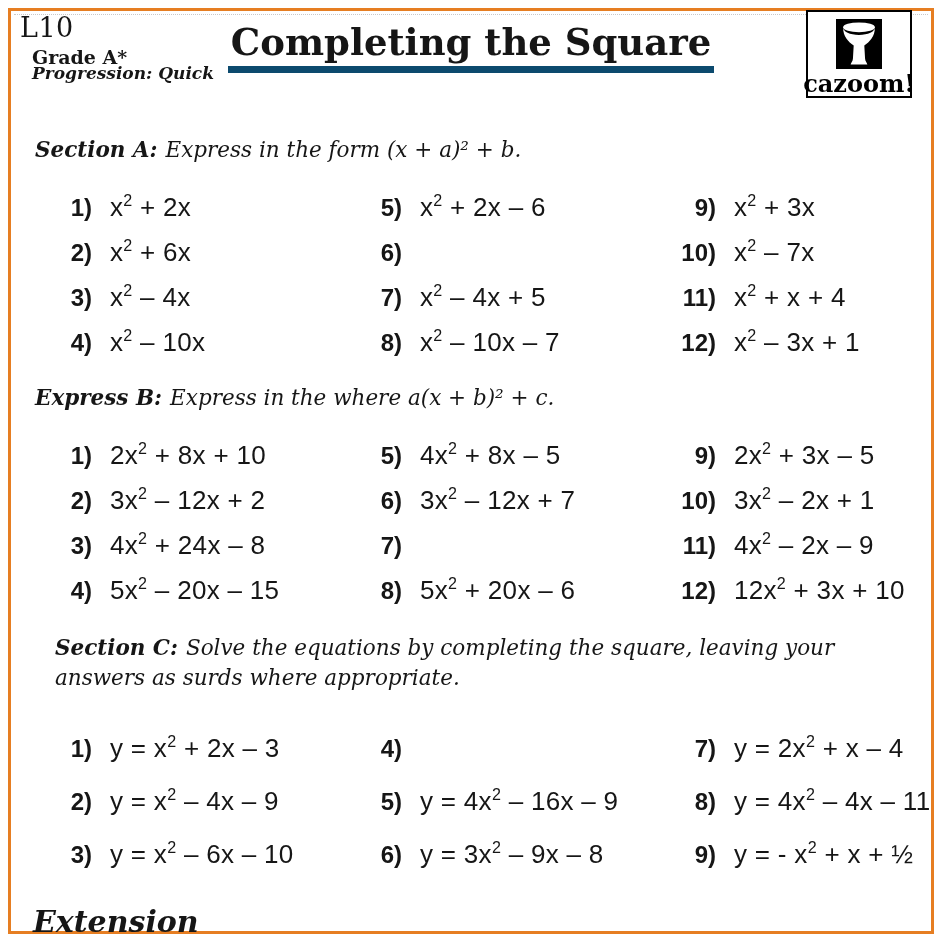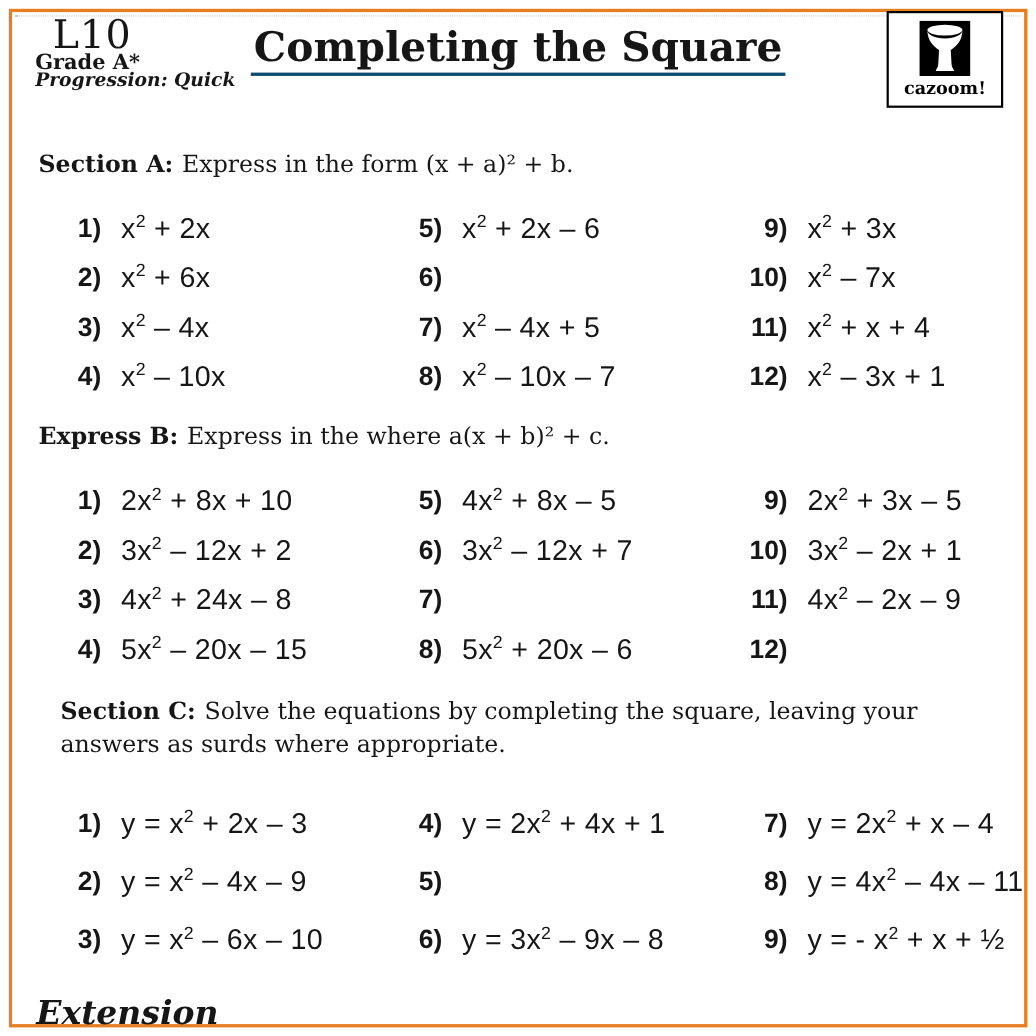--- a/index.html
+++ b/index.html
@@ -9,54 +9,54 @@
   }
   .frame {
     position:absolute; inset:8px; border:3px solid #E67E22; pointer-events:none;
   }
   .fold-line {
     position:absolute; top:14px; left:14px; right:14px;
     border-top:1px dotted #c9c9c9;
   }
   
   .code {
-    position:absolute; top:12px; left:48px;
-    font-size:36px; letter-spacing:0.5px;
+    position:absolute; top:12px; left:20px;
+    font-size:27px; letter-spacing:0.5px;
   }
   .grade {
     position:absolute; top:46px; left:32px;
     font-size:19px; font-weight:bold; 
   }
   .prog {
     position:absolute; top:63px; left:32px;
     font-size:17px; font-weight:bold; font-style:italic;
   }
   .title {
     position:absolute; top:20px; left:0; right:0; margin:0;
     text-align:center; font-size:37px; font-weight:bold;
   }
   .title span {
-    display:inline-block; border-bottom:3px solid #0c4a6e; padding:0 3px 2px 3px;
+    display:inline-block; border-bottom:7px solid #0c4a6e; padding:0 3px 2px 3px;
   }
   .logo {
     position:absolute; top:10px; left:806px; width:106px; height:88px;
     border:2px solid #000; background:#fff;
     display:flex; flex-direction:column; align-items:center; justify-content:flex-start;
     box-sizing:border-box; padding-top:7px;
   }
   .logo-drum { width:46px; height:50px; background:#000; display:block; }
   .logo-drum svg { display:block; width:100%; height:100%; }
   .logo-text {
-    font-family:"DejaVu Serif", serif; font-weight:bold; font-size:16px;
+    font-family:"DejaVu Serif", serif; font-weight:bold; font-size:24px;
     line-height:1.1; margin-top:2px; color:#000;
   }
   
   .section-header {
     position:absolute; left:35px; right:28px;
-    font-size:21.5px; line-height:1.38;
+    font-size:21.5px; font-style:italic; line-height:1.38;
   }
   .sec-label { font-weight:bold; margin-right:8px; }
   .problem-grid {
     position:absolute; left:38px; right:18px;
     display:grid; grid-template-columns:310px 314px auto;
   }
   .problem-col { display:flex; flex-direction:column; }
   .problem {
     display:flex; align-items:center;
     font-family:"Liberation Sans", sans-serif; font-size:26px;
@@ -214,20 +214,21 @@
           <div class="problem">
             <span class="pnum">10)</span>
             <span class="pexpr">3x<sup>2</sup> – 2x + 1</span>
           </div>
           <div class="problem">
             <span class="pnum">11)</span>
             <span class="pexpr">4x<sup>2</sup> – 2x – 9</span>
           </div>
           <div class="problem">
             <span class="pnum">12)</span>
+            <span class="pexpr">12x<sup>2</sup> + 3x + 10</span>
           </div>
         </div>
       </div>
   </div>
 
   <div id="secC">
     <div class="section-header">
       <span class="sec-label">Section C:</span><span class="sec-instruction">Solve the equations by completing the square, leaving your answers as surds where appropriate.</span>
     </div>
     <div class="problem-grid grid-c">
@@ -241,24 +242,24 @@
             <span class="pexpr">y = x<sup>2</sup> – 4x – 9</span>
           </div>
           <div class="problem">
             <span class="pnum">3)</span>
             <span class="pexpr">y = x<sup>2</sup> – 6x – 10</span>
           </div>
         </div>
         <div class="problem-col">
           <div class="problem">
             <span class="pnum">4)</span>
-            <span class="pexpr">y = 2x<sup>2</sup> + 4x + 1</span>
           </div>
           <div class="problem">
             <span class="pnum">5)</span>
+            <span class="pexpr">y = 4x<sup>2</sup> – 16x – 9</span>
           </div>
           <div class="problem">
             <span class="pnum">6)</span>
             <span class="pexpr">y = 3x<sup>2</sup> – 9x – 8</span>
           </div>
         </div>
         <div class="problem-col">
           <div class="problem">
             <span class="pnum">7)</span>
             <span class="pexpr">y = 2x<sup>2</sup> + x – 4</span>

